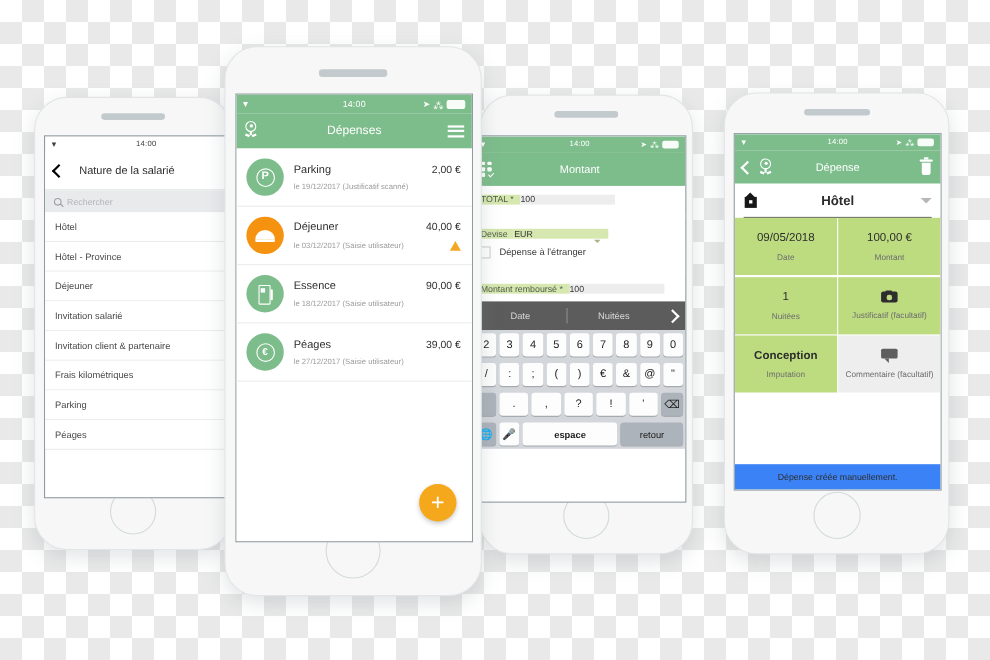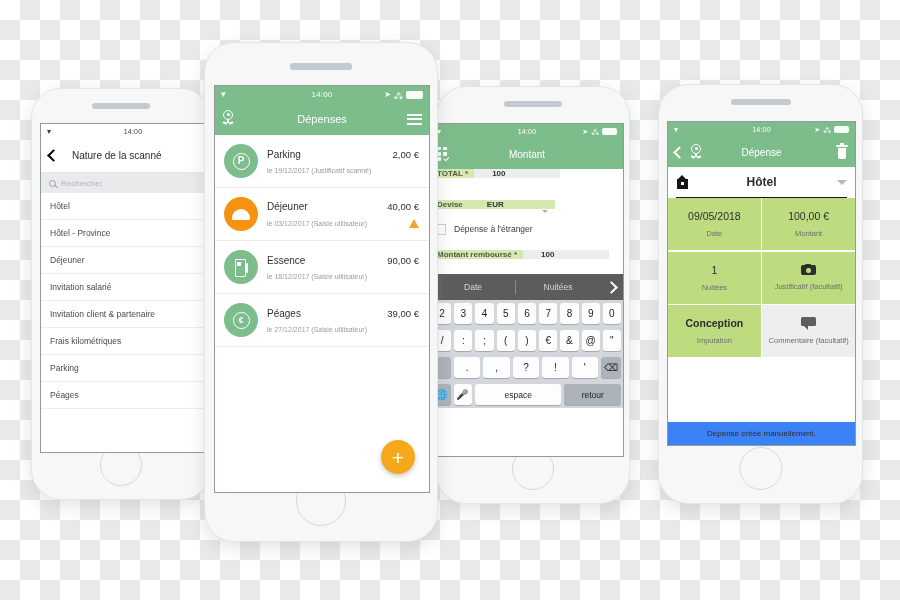--- a/index.html
+++ b/index.html
@@ -215,28 +215,28 @@
     position: absolute; width: 3.4px; height: 3.4px; background: #fff; border-radius: 1px;
   }
   .grid-ico i:nth-child(1){ left:0; top:0 } .grid-ico i:nth-child(2){ left:5.2px; top:0 }
   .grid-ico i:nth-child(3){ left:0; top:5.2px } .grid-ico i:nth-child(4){ left:5.2px; top:5.2px }
   .grid-ico i:nth-child(5){ left:0; top:10.4px }
   .grid-ico .chk {
     position:absolute; left:5.6px; top:9.6px; width:5px; height:3px;
     border-left:1.4px solid #fff; border-bottom:1.4px solid #fff;
     transform: rotate(-45deg); background: none; border-radius:0;
   }
-  .form-row { display: flex; align-items: flex-start; height: 24px; font-weight: bold; }
+  .form-row { display: flex; align-items: center; height: 24px; }
   .form-label {
     background: #d6e8af; color: #4f5a4a; font-size: 8px;
     display: flex; align-items: center; padding: 0 6px; white-space: nowrap;
   }
   .form-value {
     background: #ededed; color: #333; font-size: 8px;
-    display: flex; align-items: center; padding: 0 18px; flex: 0 0 86px;
+    display: flex; align-items: center; padding: 0 0; flex: 0 0 86px;
   }
   .form-value.tint { background: #d6e8af; position: relative; }
   .form-value.tint .caret {
     position: absolute; right: 7px; top: 10px; width: 0; height: 0;
     border-left: 3.5px solid transparent; border-right: 3.5px solid transparent;
     border-top: 3.5px solid #a6b58a;
   }
   .spacer-row { height: 7px; background: #fff; }
   .check-row {
     display: flex; align-items: flex-start; gap: 8px; height: 26px;
@@ -262,21 +262,21 @@
   .kb-suggest div + div:before {
     content:''; position:absolute; left:0; top:3px; bottom:3px; width:1px; background:#b0b6bd;
   }
   .kb-row { display: flex; justify-content: center; gap: 3px; padding: 3px 2px; }
   .key {
     background: #fdfdfd; border-radius: 3px; height: 21px; min-width: 15px;
     flex: 1; display: flex; align-items: center; justify-content: center;
     font-size: 10px; color: #1c1c1c; box-shadow: 0 1px 0 rgba(130,135,140,0.55);
   }
   .key.dark { background: #adb3ba; color: #1c1c1c; flex: 0 0 20px; }
-  .key.wide { flex: 2.6; font-size: 8.5px; }
+  .key.wide { flex: 2.6; font-size: 8.5px; font-weight: bold; }
   .key.ret  { flex: 1.7; font-size: 8.5px; background: #adb3ba; }
   .key.sm   { flex: 0 0 18px; }
 
   
   #phone-depense .screen { display: flex; flex-direction: column; background: #fff; }
   .trash-ico { margin-left: auto; width: 12px; height: 14px; position: relative; flex:none; }
   .trash-ico .lid {
     position:absolute; left:0; top:0; width:12px; height:2.2px; background:#fff; border-radius:1px;
   }
   .trash-ico .can {
@@ -337,21 +337,21 @@
 <div class="phone" id="phone-nature">
   <div class="speaker"></div>
   <div class="homebtn"></div>
   <div class="screen">
     <div class="statusbar light">
       <span class="wifi-ico">▾</span>
       <span class="sb-time">14:00</span>
     </div>
     <div class="navbar-white">
       <span class="chev-left"></span>
-      <span class="nature-title">Nature de la scanné</span>
+      <span class="nature-title">Nature de la salarié</span>
     </div>
     <div class="search-row">
       <span class="mag"></span>
       <span>Rechercher</span>
     </div>
     <div class="nature-list">
       <div class="nature-item">Hôtel</div>
       <div class="nature-item">Hôtel - Province</div>
       <div class="nature-item">Déjeuner</div>
       <div class="nature-item">Invitation salarié</div>

